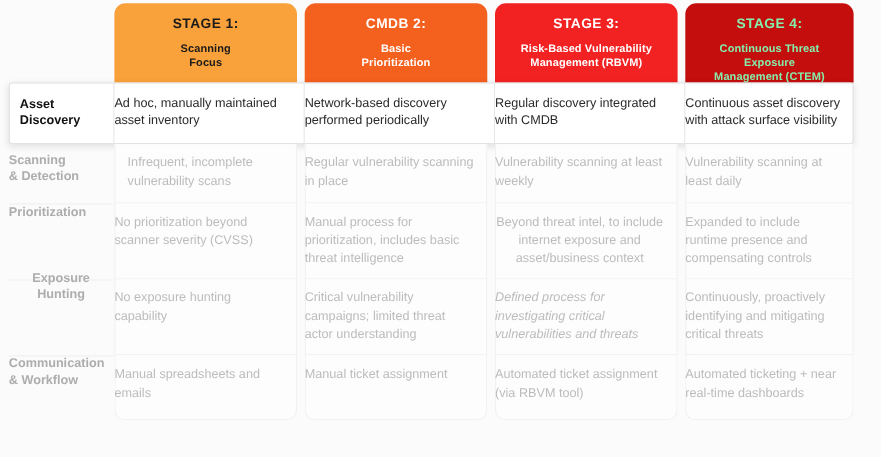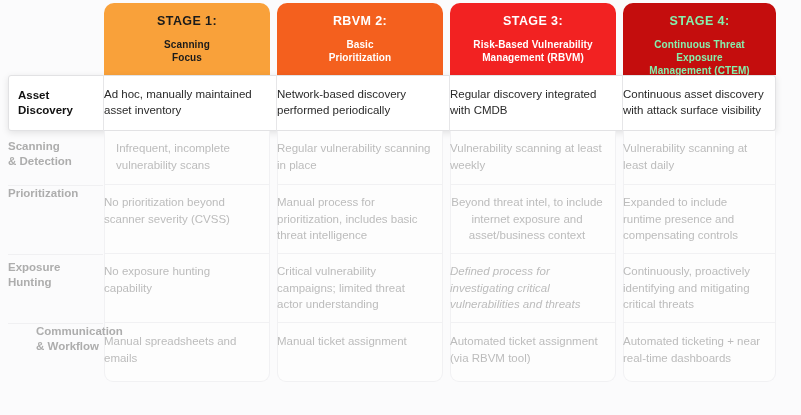--- a/index.html
+++ b/index.html
@@ -135,21 +135,21 @@
 
 <div id="matrix">
 
   <div class="head-card s0 col-0" style="background: rgb(249, 161, 58); color: rgb(27, 27, 27);">
     <div class="head-stage">STAGE 1:</div>
     <div class="head-name">Scanning</div>
     <div class="head-name">Focus</div>
   </div>
 
   <div class="head-card s1 col-1" style="background: rgb(244, 96, 30); color: rgb(255, 255, 255);">
-    <div class="head-stage">RBVM 2:</div>
+    <div class="head-stage">CMDB 2:</div>
     <div class="head-name">Basic</div>
     <div class="head-name">Prioritization</div>
   </div>
 
   <div class="head-card s2 col-2" style="background: rgb(242, 34, 34); color: rgb(255, 255, 255);">
     <div class="head-stage">STAGE 3:</div>
     <div class="head-name">Risk-Based Vulnerability</div>
     <div class="head-name">Management (RBVM)</div>
   </div>
 
@@ -202,36 +202,36 @@
   <div class="faded-cell col-1" style="top:194px;">Manual process for prioritization, includes basic threat intelligence</div>
   <div class="faded-cell col-2" style="top:194px;text-align:center;">Beyond threat intel, to include internet exposure and asset/business context</div>
   <div class="faded-cell col-3" style="top:194px;">Expanded to include runtime presence and compensating controls</div>
   <div class="label-divider" style="top:254px;"></div>
 
   <div class="faded-card col-0" style="top:254px;height:69px;"></div>
   <div class="faded-card col-1" style="top:254px;height:69px;"></div>
   <div class="faded-card col-2" style="top:254px;height:69px;"></div>
   <div class="faded-card col-3" style="top:254px;height:69px;"></div>
 
-  <div class="faded-label" style="top:260px;">
+  <div class="faded-label" style="top:246px;text-align:center;">
     <div>Exposure</div>
     <div>Hunting</div>
   </div>
   <div class="faded-cell col-0" style="top:263px;">No exposure hunting capability</div>
   <div class="faded-cell col-1" style="top:263px;">Critical vulnerability campaigns; limited threat actor understanding</div>
   <div class="faded-cell col-2" style="top:263px;font-style:italic;">Defined process for investigating critical vulnerabilities and threats</div>
   <div class="faded-cell col-3" style="top:263px;">Continuously, proactively identifying and mitigating critical threats</div>
   <div class="label-divider" style="top:323px;"></div>
 
   <div class="faded-card last col-0" style="top:323px;height:59px;"></div>
   <div class="faded-card last col-1" style="top:323px;height:59px;"></div>
   <div class="faded-card last col-2" style="top:323px;height:59px;"></div>
   <div class="faded-card last col-3" style="top:323px;height:59px;"></div>
 
-  <div class="faded-label" style="top:324px;margin-left:28px;">
+  <div class="faded-label" style="top:324px;">
     <div>Communication</div>
     <div>&amp; Workflow</div>
   </div>
   <div class="faded-cell col-0" style="top:333px;">Manual spreadsheets and emails</div>
   <div class="faded-cell col-1" style="top:333px;">Manual ticket assignment</div>
   <div class="faded-cell col-2" style="top:333px;">Automated ticket assignment (via RBVM tool)</div>
   <div class="faded-cell col-3" style="top:333px;">Automated ticketing + near real-time dashboards</div>
 
 </div>
 

